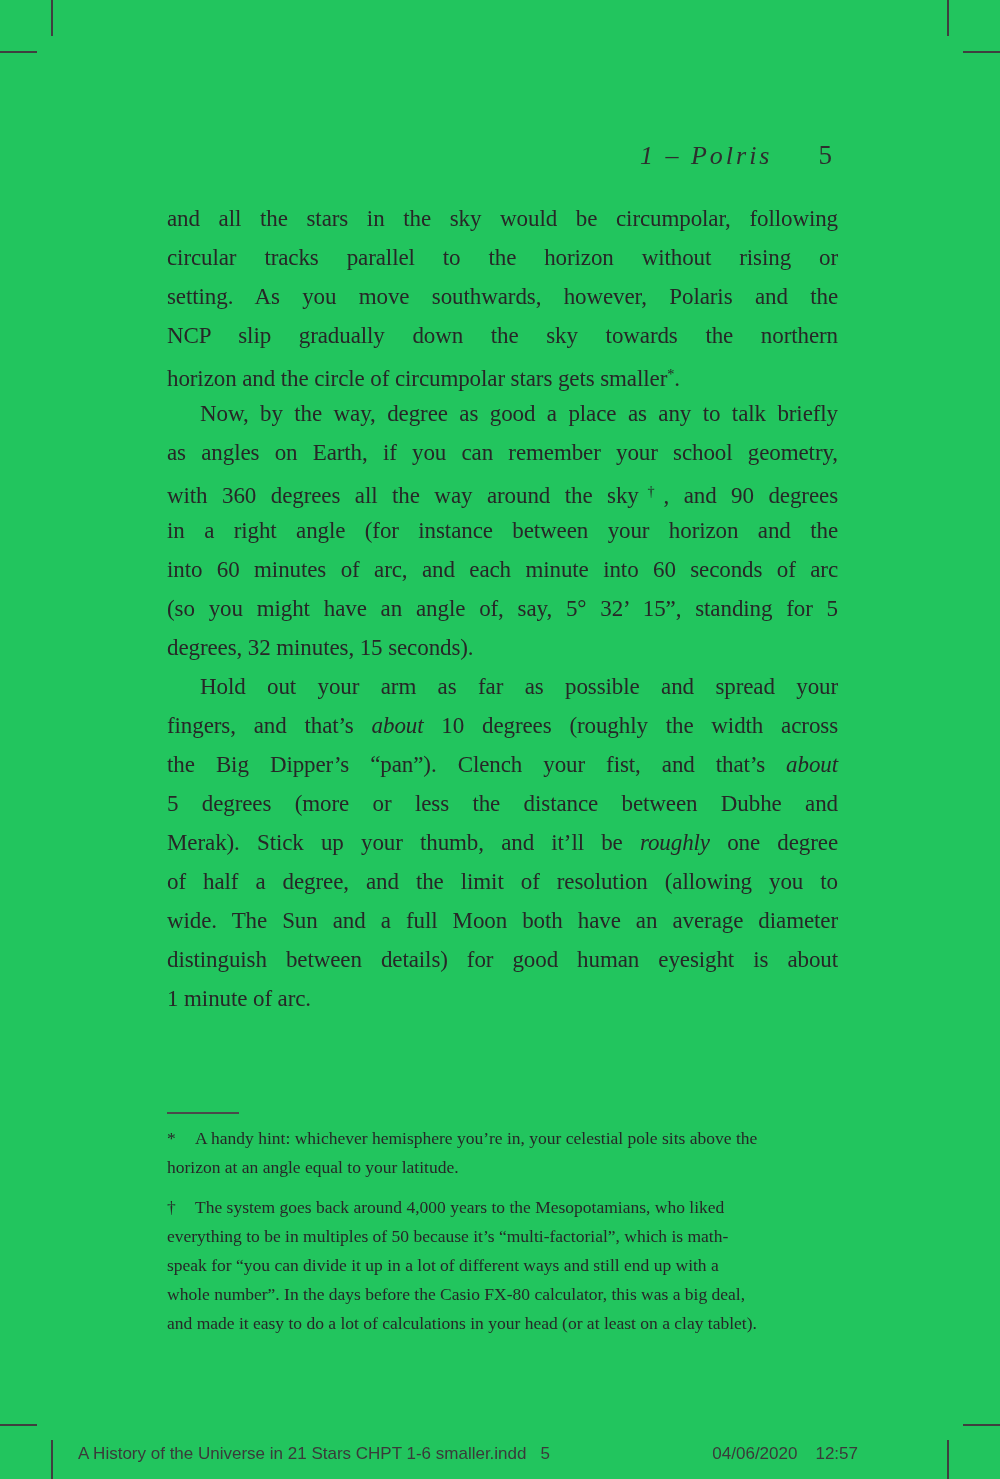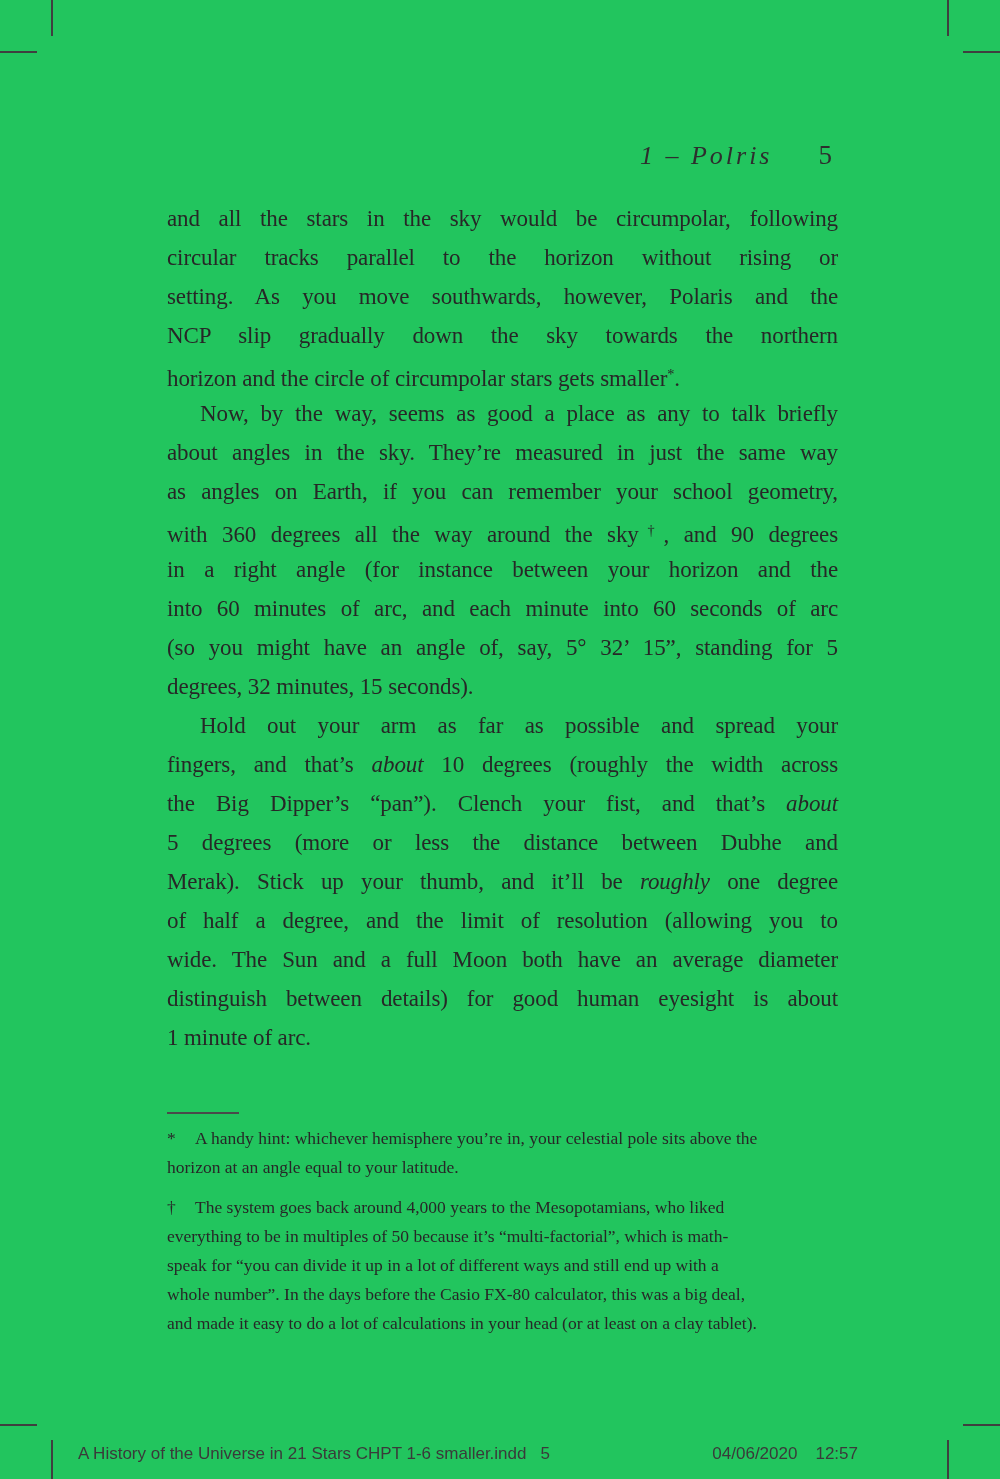--- a/index.html
+++ b/index.html
@@ -113,22 +113,21 @@
     <span class="chapter">1 – Polris</span>
     <span class="pagenum">5</span>
   </div>
 
   <div class="bodytext" id="bodytext">
       <div class="line">and all the stars in the sky would be circumpolar, following</div>
       <div class="line">circular tracks parallel to the horizon without rising or</div>
       <div class="line">setting. As you move southwards, however, Polaris and the</div>
       <div class="line">NCP slip gradually down the sky towards the northern</div>
       <div class="line para-end">horizon and the circle of circumpolar stars gets smaller<span class="run-sup">*</span>.</div>
-      <div class="line indent">Now, by the way, seems as good a place as any to talk briefly</div>
-      <div class="line">about angles in the sky. They’re measured in just the same way</div>
+      <div class="line indent">Now, by the way, degree as good a place as any to talk briefly</div>
       <div class="line">as angles on Earth, if you can remember your school geometry,</div>
       <div class="line">with 360 degrees all the way around the sky<span class="run-sup">†</span>, and 90 degrees</div>
       <div class="line">in a right angle (for instance between your horizon and the</div>
       <div class="line">into 60 minutes of arc, and each minute into 60 seconds of arc</div>
       <div class="line">(so you might have an angle of, say, 5° 32’ 15”, standing for 5</div>
       <div class="line para-end">degrees, 32 minutes, 15 seconds).</div>
       <div class="line indent">Hold out your arm as far as possible and spread your</div>
       <div class="line">fingers, and that’s <span class="run-i">about</span> 10 degrees (roughly the width across</div>
       <div class="line">the Big Dipper’s “pan”). Clench your fist, and that’s <span class="run-i">about</span></div>
       <div class="line">5 degrees (more or less the distance between Dubhe and</div>

